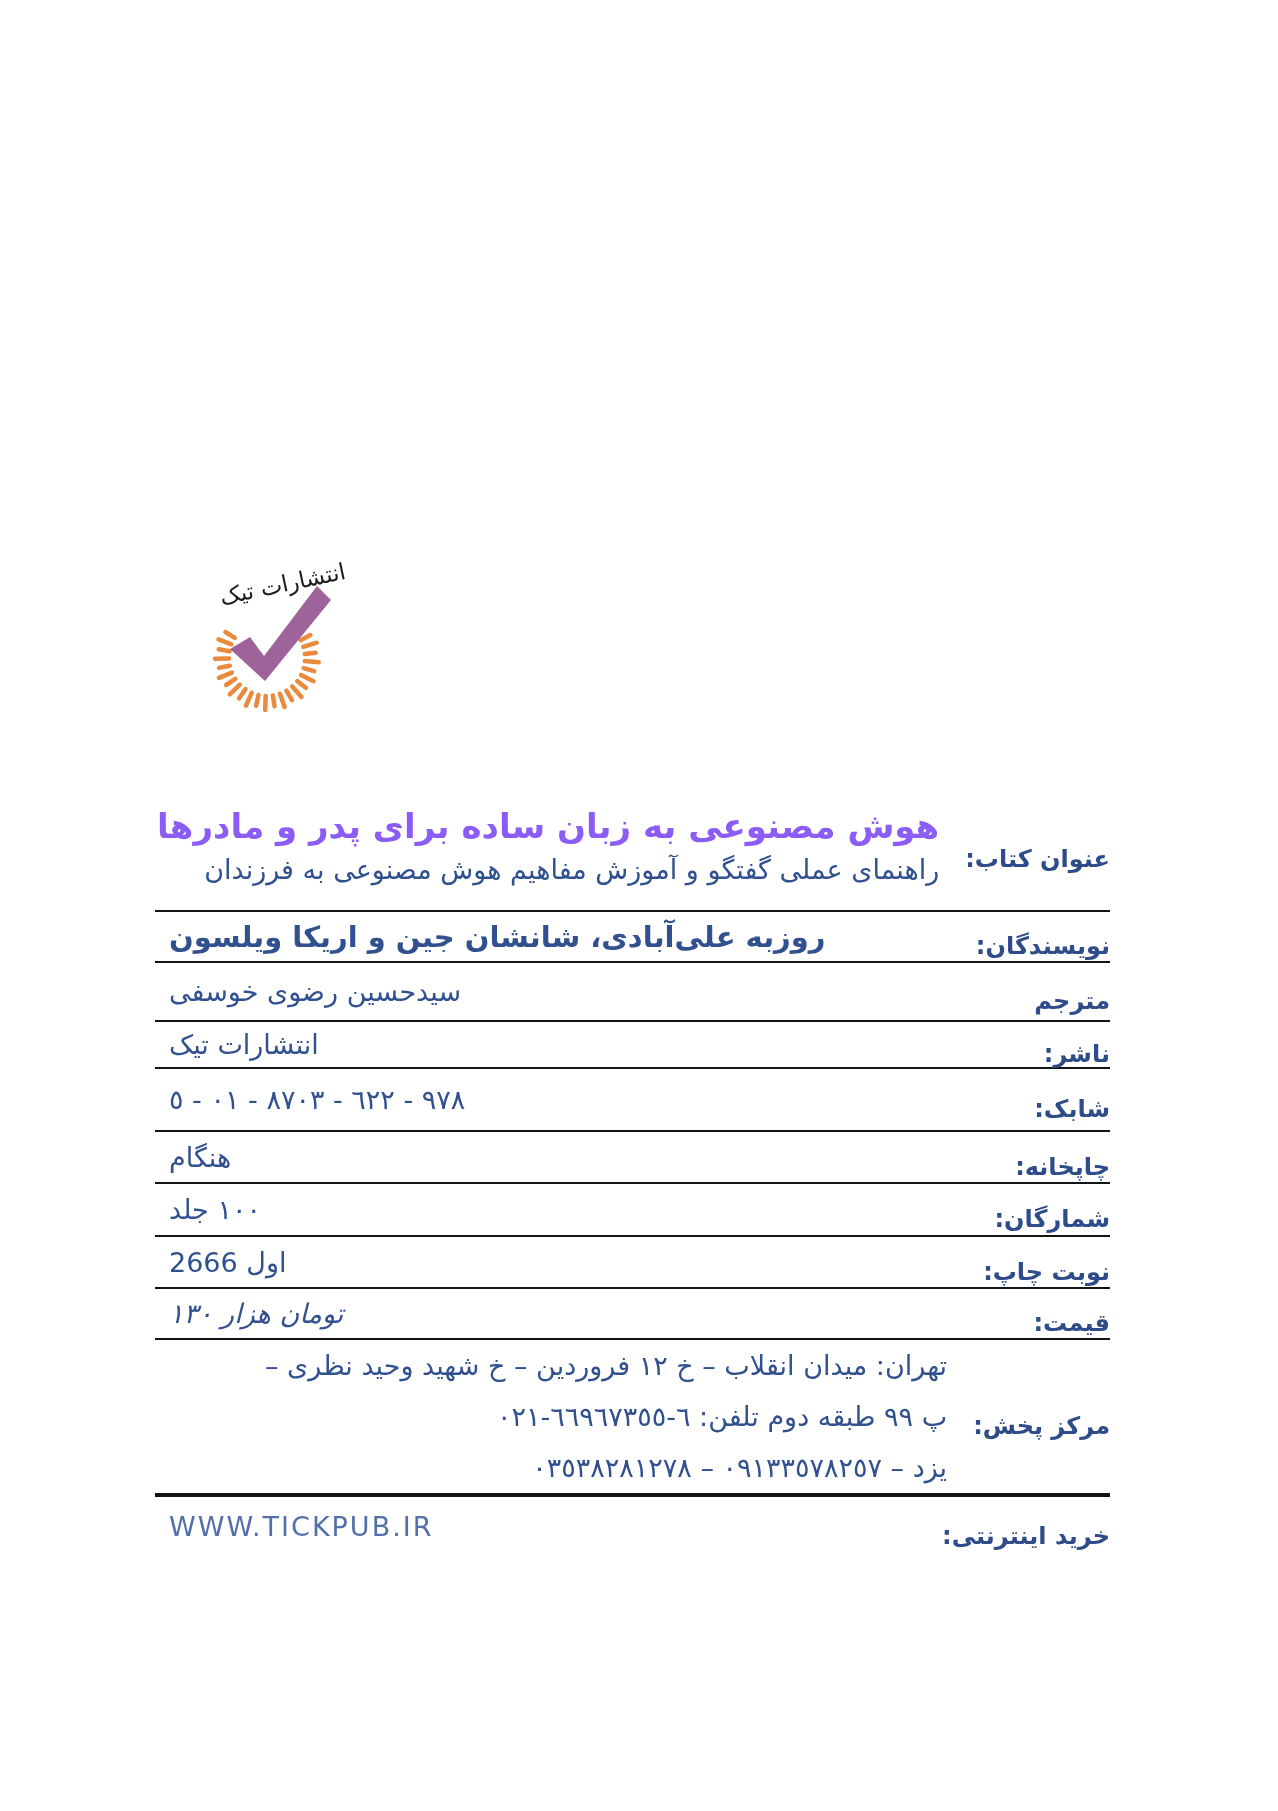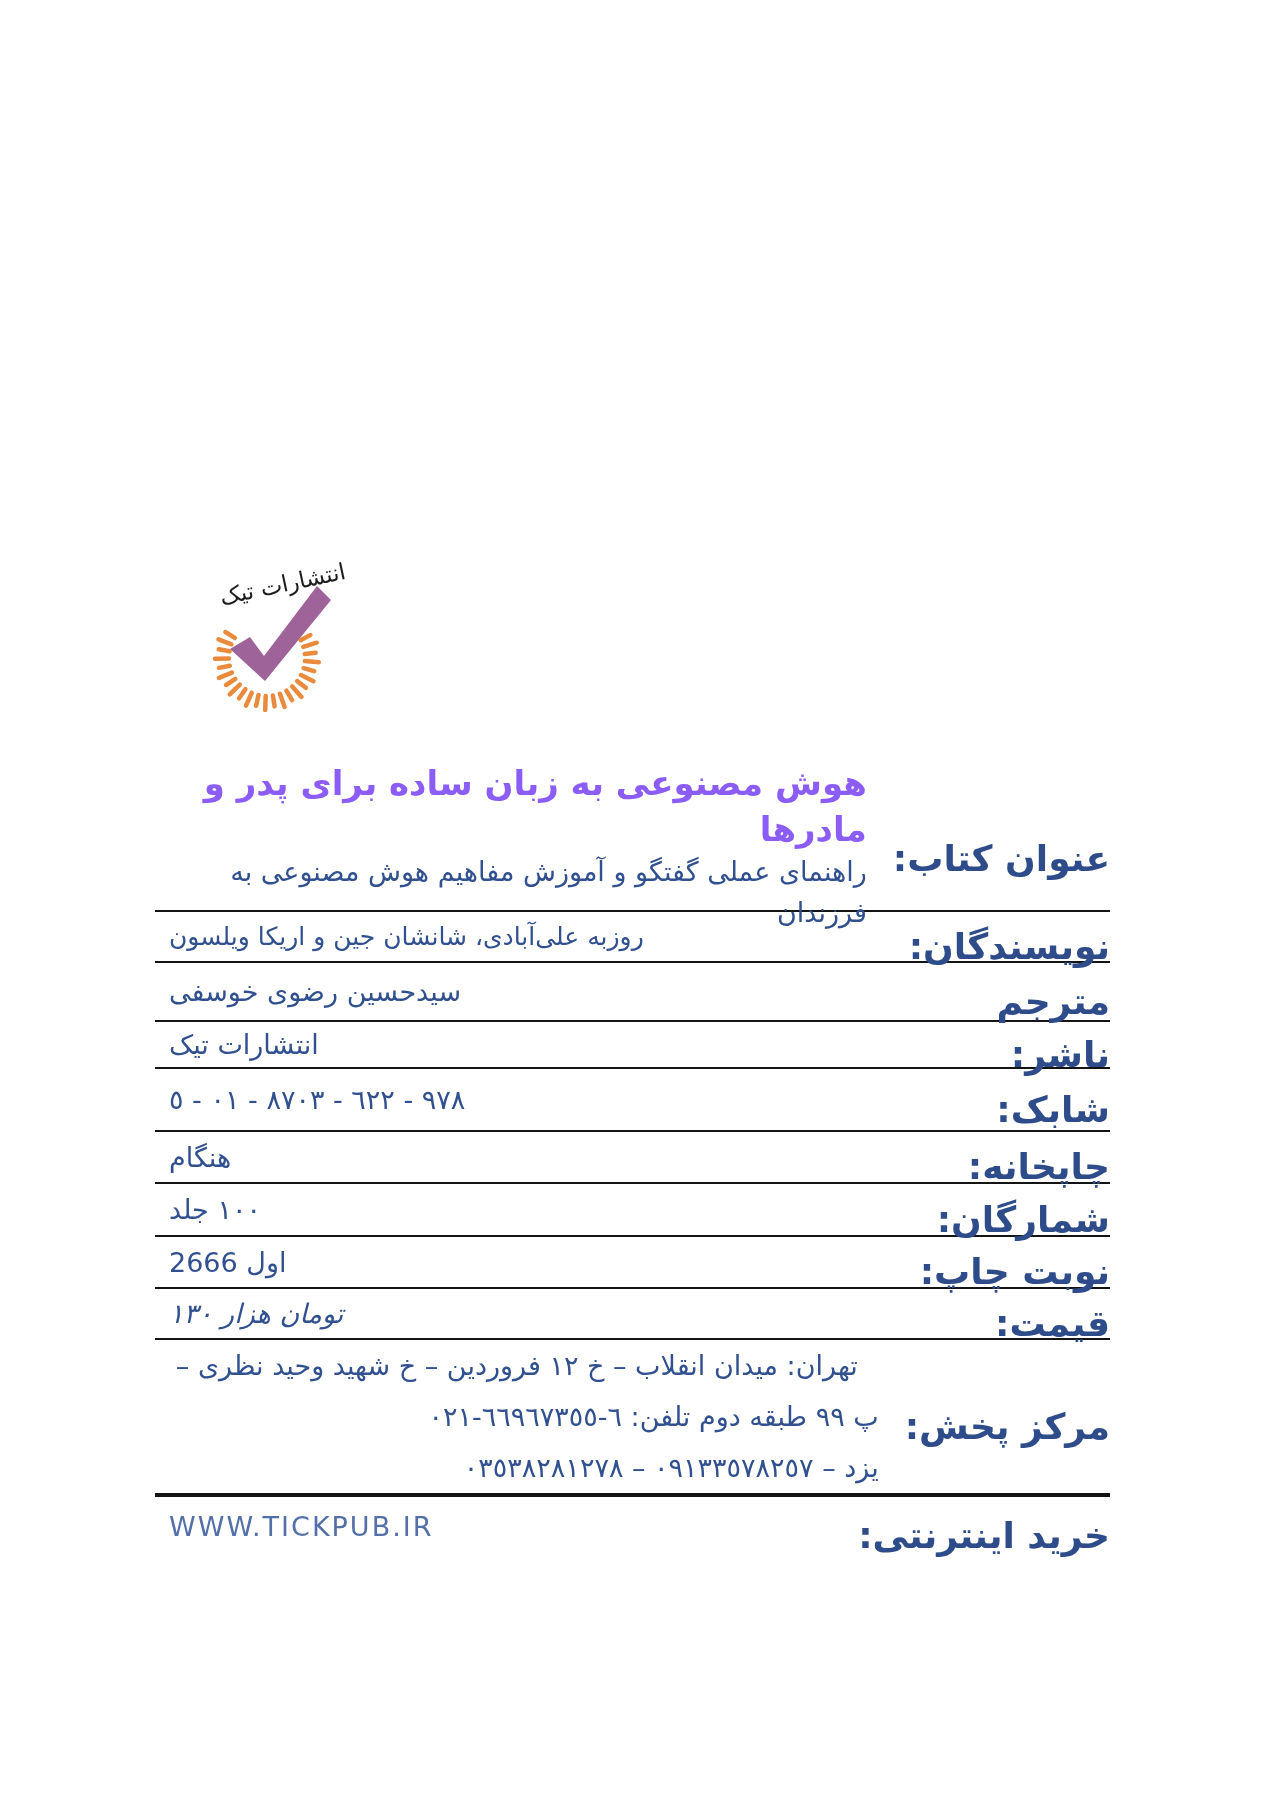--- a/index.html
+++ b/index.html
@@ -4,44 +4,44 @@
 <style>
   html,body{margin:0;padding:0;background:#ffffff;}
   .page{position:relative;width:1278px;height:1811px;background:#ffffff;overflow:hidden;
         font-family:"DejaVu Sans",sans-serif;}
   
   .logo{position:absolute;left:203px;top:556px;width:156px;height:156px;}
   
   .colophon{position:absolute;left:155px;top:788px;width:955px;direction:rtl;color:#31508f;}
   .row{display:flex;align-items:center;border-bottom:2.5px solid #141414;box-sizing:border-box;}
   .row:last-child{border-bottom:none;}
-  .label{font-weight:bold;font-size:36px;color:#2e4c8a;white-space:nowrap;padding-left:26px;margin-top:19px;}
+  .label{font-weight:bold;font-size:24px;color:#2e4c8a;white-space:nowrap;padding-left:26px;margin-top:19px;}
   .value{flex:1;font-size:27px;text-align:left;padding-left:14px;}
-  .value.strong{font-weight:normal;font-size:25px;}
+  .value.strong{font-weight:bold;font-size:29px;}
   .ltr{direction:ltr;unicode-bidi:isolate;text-align:center;}
   [data-bidi="tokens-ltr"]{direction:ltr;unicode-bidi:isolate;font-style:italic;}
   
   .r-title   {height:124px;align-items:center;}
   .r-authors {height:51px;}
   .r-transl  {height:59px;}
   .r-publ    {height:47px;}
   .r-isbn    {height:63px;}
   .r-print   {height:52px;}
   .r-circ    {height:53px;}
   .r-edit    {height:52px;}
   .r-price   {height:51px;}
   .r-dist    {height:157px;border-bottom-width:4.5px;}
   .r-online  {height:58px;}
   
   .title-value{flex:1;text-align:right;padding:6px 0 10px 0;}
   .title-line1{font-weight:bold;font-size:34px;color:#8b5cf6;line-height:1.35;}
   .title-line2{font-size:27px;line-height:1.5;}
   
   .dist-value{flex:1;font-size:27px;line-height:51px;}
-  .dist-line-right{text-align:center;}
+  .dist-line-right{text-align:right;}
   .dist-line-left{text-align:right;padding-left:48px;}
   
   .url{font-size:27px;letter-spacing:2px;color:#5470a8;font-weight:500;}
 </style>
 </head>
 <body>
 
 <div class="page">
 
   <svg class="logo" viewBox="0 0 156 156">

